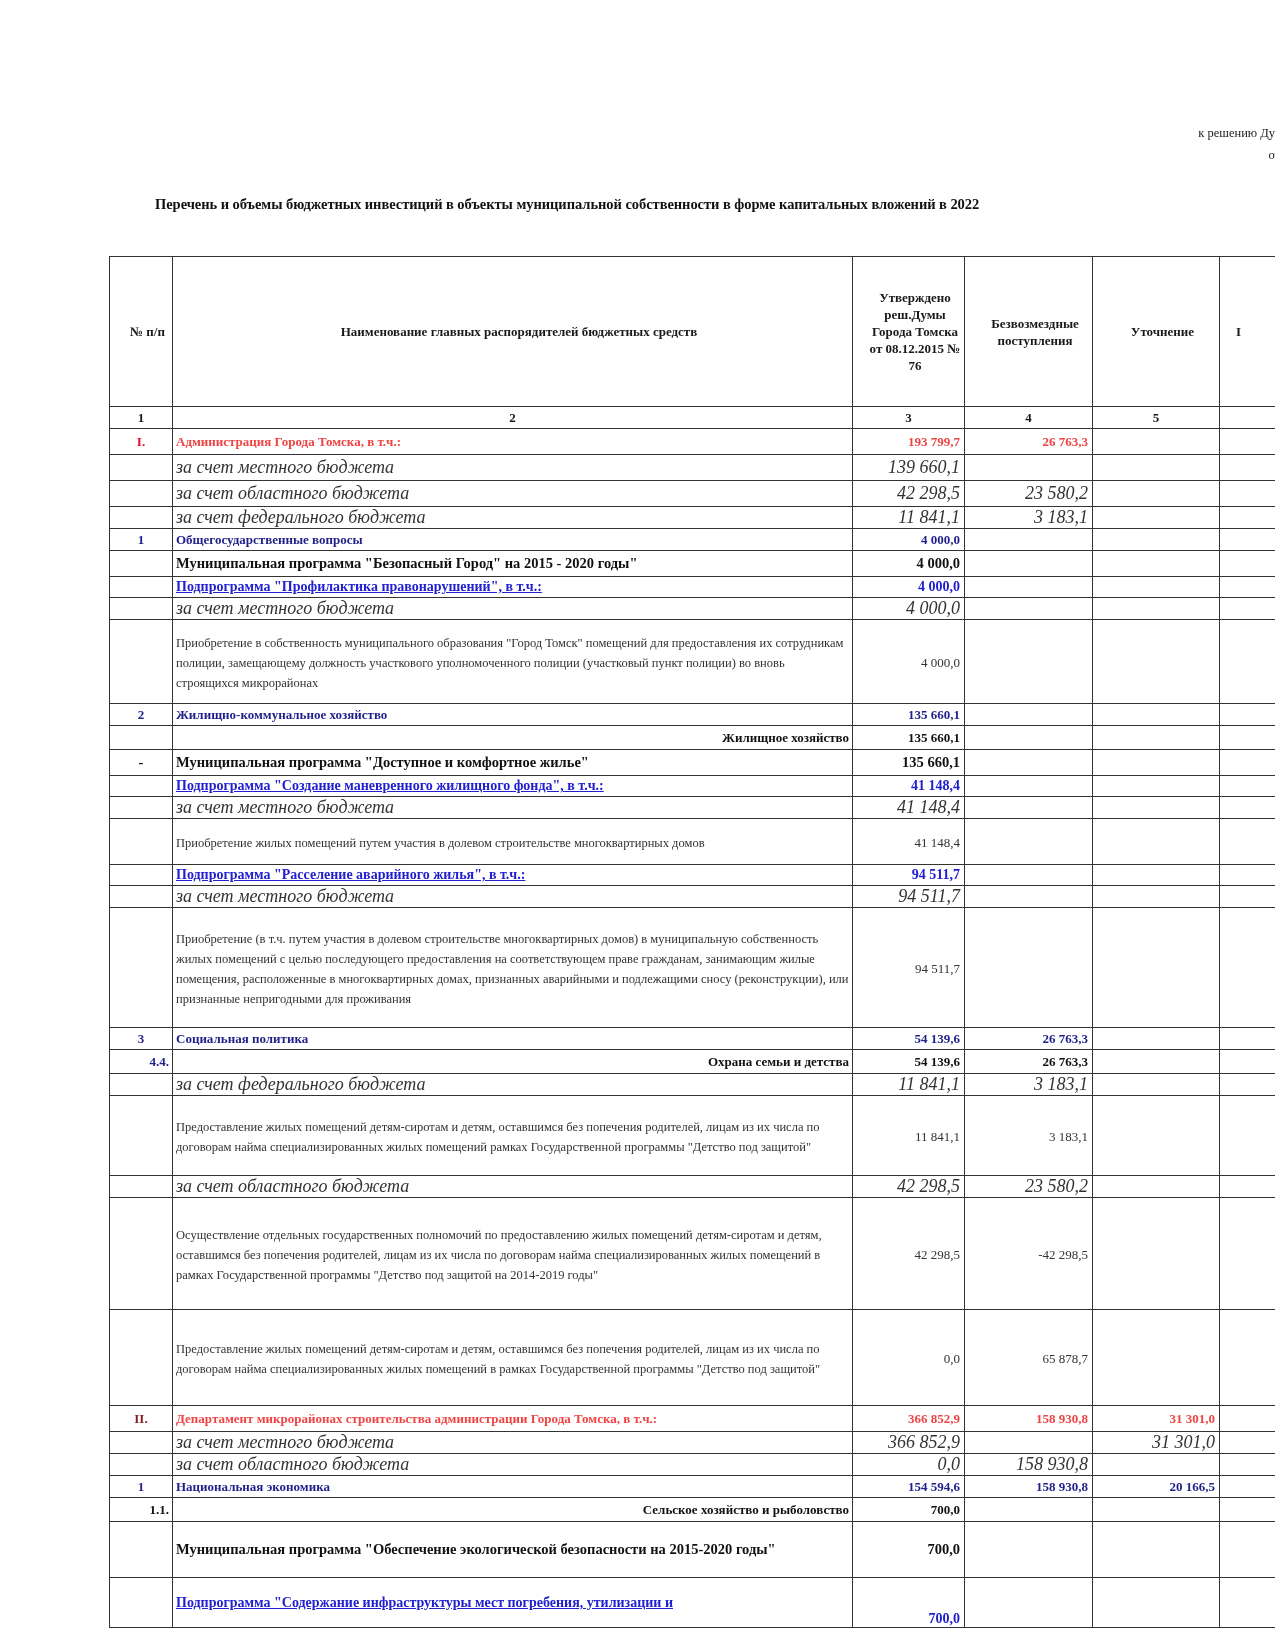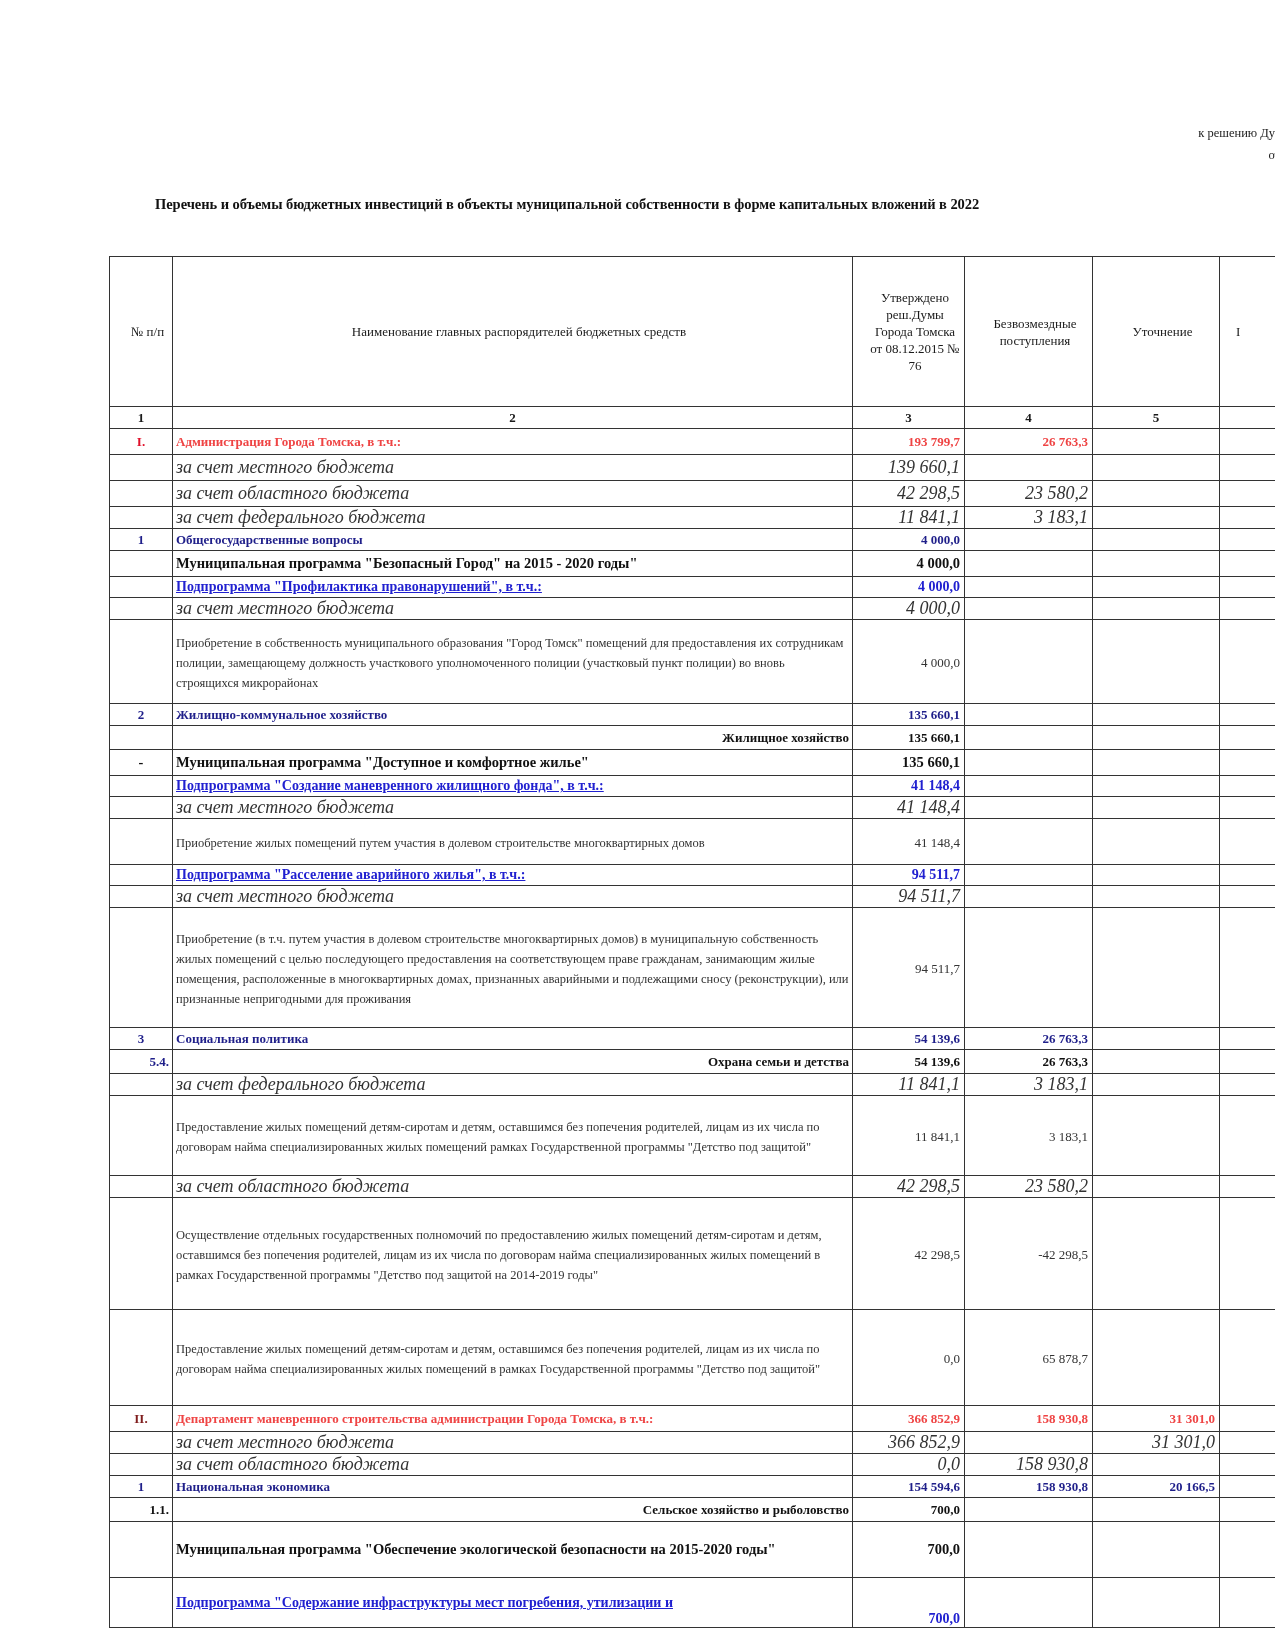--- a/index.html
+++ b/index.html
@@ -12,21 +12,21 @@
     .approval .l2 { margin-right: -38px; }
     .approval .l3 { margin-right: -30px; }
 
     .doc-title { position: absolute; left: 155px; top: 196px; font-size: 14.5px; font-weight: bold; white-space: nowrap; color: #111; letter-spacing: -0.05px; }
 
     .tbl-wrap { position: absolute; left: 109px; top: 256px; width: 1166px; overflow: hidden; }
     table { border-collapse: collapse; table-layout: fixed; width: 1220px; }
     col.c1 { width: 63px; } col.c2 { width: 680px; } col.c3 { width: 112px; }
     col.c4 { width: 128px; } col.c5 { width: 127px; } col.c6 { width: 110px; }
     td, th { border: 1.5px solid #333; font-size: 13px; vertical-align: middle; padding: 0 3px; }
-    th { font-weight: normal; text-align: center; line-height: 17px; font-size: 13px; padding-left: 16px; }
+    th { font-weight: bold; text-align: center; line-height: 17px; font-size: 13px; padding-left: 16px; }
     td.num-col { text-align: center; font-weight: bold; }
     td.val { text-align: right; padding-right: 4px; }
     tr.hdr th { height: 150px; }
     tr.colnums td { height: 22px; text-align: center; font-weight: bold; font-size: 13px; }
 
     tr.red td { color: #ef4444; font-weight: bold; height: 26px; }
     tr.sub td { font-style: italic; font-size: 18px; height: 26px; color: #333; }
     tr.sub.short td { height: 20px; }
     tr.sec td { color: #1f1f8a; font-weight: bold; height: 22px; }
     tr.prog td { color: #111; font-weight: bold; font-size: 14.5px; height: 26px; }
@@ -222,21 +222,21 @@
         </tr>
         <tr class="sec">
           <td class="num-col"><span>3</span></td>
           <td class="name"><span>Социальная политика</span></td>
           <td class="val"><span>54 139,6</span></td>
           <td class="val"><span>26 763,3</span></td>
           <td class="val"><span></span></td>
           <td class="val"></td>
         </tr>
         <tr class="plain">
-          <td class="num-col" style="color: rgb(31, 31, 138);"><span>5.4.</span></td>
+          <td class="num-col" style="color: rgb(31, 31, 138);"><span>4.4.</span></td>
           <td class="name"><span>Охрана семьи и детства</span></td>
           <td class="val"><span>54 139,6</span></td>
           <td class="val"><span>26 763,3</span></td>
           <td class="val"><span></span></td>
           <td class="val"></td>
         </tr>
         <tr class="sub short">
           <td class="num-col"><span></span></td>
           <td class="name"><span>за счет федерального бюджета</span></td>
           <td class="val"><span>11 841,1</span></td>
@@ -271,21 +271,21 @@
         <tr class="item" style="height: 96px;">
           <td class="num-col"><span></span></td>
           <td class="name"><span>Предоставление жилых помещений детям-сиротам и детям, оставшимся без попечения родителей, лицам из их числа по договорам найма специализированных жилых помещений в рамках Государственной программы "Детство под защитой"</span></td>
           <td class="val" style="vertical-align: middle;"><span>0,0</span></td>
           <td class="val" style="vertical-align: middle;"><span>65 878,7</span></td>
           <td class="val"><span></span></td>
           <td class="val"></td>
         </tr>
         <tr class="red">
           <td class="num-col" style="color: #7f1d1d;"><span>II.</span></td>
-          <td class="name"><span>Департамент маневренного строительства администрации Города Томска, в т.ч.:</span></td>
+          <td class="name"><span>Департамент микрорайонах строительства администрации Города Томска, в т.ч.:</span></td>
           <td class="val"><span>366 852,9</span></td>
           <td class="val"><span>158 930,8</span></td>
           <td class="val"><span>31 301,0</span></td>
           <td class="val"></td>
         </tr>
         <tr class="sub short">
           <td class="num-col"><span></span></td>
           <td class="name"><span>за счет  местного бюджета</span></td>
           <td class="val"><span>366 852,9</span></td>
           <td class="val"><span></span></td>

